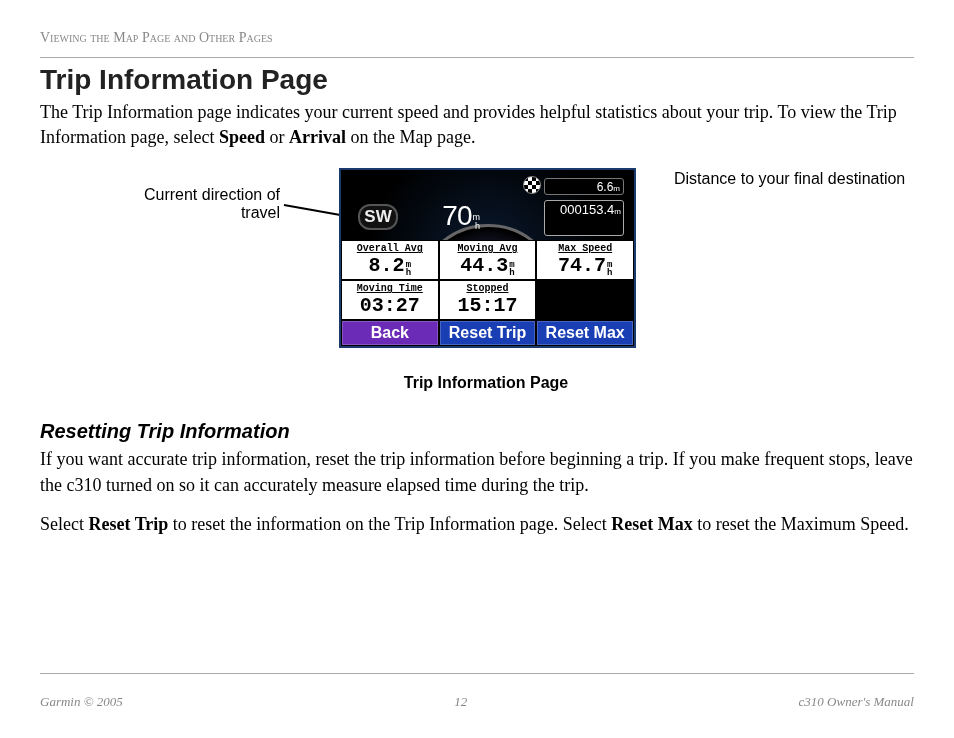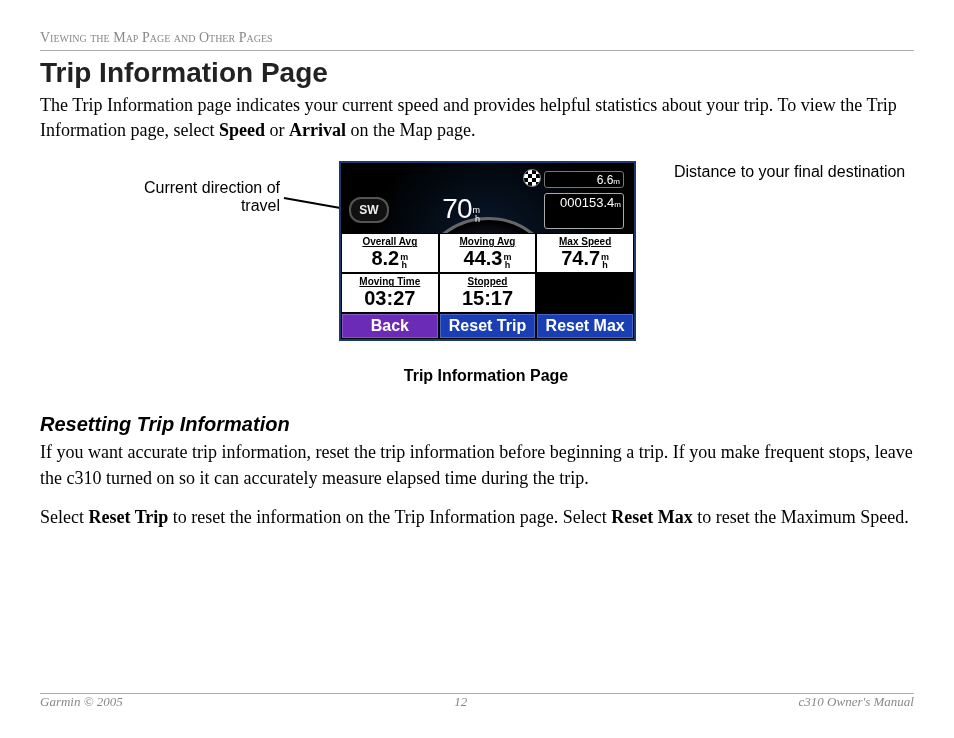--- a/index.html
+++ b/index.html
@@ -9,21 +9,21 @@
     padding: 30px 40px;
     box-sizing: border-box;
     font-family: Georgia, 'Times New Roman', serif;
     color: #000;
     position: relative;
   }
   .breadcrumb {
     font-variant: small-caps;
     color: #888;
     font-size: 14px;
-    padding-bottom: 4px;
+    padding-bottom: 11px;
     border-bottom: 1px solid #aaa;
     margin-bottom: 0;
   }
   h1.page-title {
     font-family: Verdana, Arial, sans-serif;
     font-weight: bold;
     font-size: 28px;
     margin: 6px 0 4px 0;
     color: #222;
   }
@@ -59,30 +59,30 @@
     top: 54px;
     width: 140px;
     height: 140px;
     transform: translateX(-50%);
     background: radial-gradient(circle at 50% 50%, #334 0%, #112 55%, #000 70%);
     border: 3px solid #666;
     border-radius: 50%;
   }
   .compass {
     position: absolute;
-    left: 8px;
+    left: 17px;
     top: 34px;
     width: 36px;
     height: 22px;
     border-radius: 12px;
     background: #111;
     border: 2px solid #555;
     color: #eee;
     font-family: Tahoma, sans-serif;
-    font-size: 12px;
+    font-size: 17px;
     font-weight: bold;
     display: flex;
     align-items: center;
     justify-content: center;
   }
   .speed-big {
     position: absolute;
     left: 68px;
     top: 30px;
     width: 70px;
@@ -146,21 +146,21 @@
   }
   .stat-grid {
     display: grid;
     grid-template-columns: 1fr 1fr 1fr;
     background: #000;
   }
   .stat {
     background: #fff;
     border: 1px solid #000;
     text-align: center;
-    font-family: Liberation Sans, sans-serif;
+    font-family: Liberation Mono, monospace;
     padding: 2px 0;
   }
   .stat .lbl {
     font-size: 10px;
     font-weight: bold;
     color: #000;
     text-decoration: underline;
   }
   .stat .val {
     font-size: 20px;
@@ -230,21 +230,21 @@
 
   .footer {
     position: absolute;
     left: 40px;
     right: 40px;
     bottom: 28px;
     color: #888;
     font-style: italic;
     font-size: 13px;
     border-top: 1px solid #aaa;
-    padding-top: 0;
+    padding-top: 20px;
     display: flex;
     justify-content: space-between;
   }
 </style>
 </head>
 <body>
 
 <div class="breadcrumb">Viewing the Map Page and Other Pages</div>
 
 <h1 class="page-title">Trip Information Page</h1>

